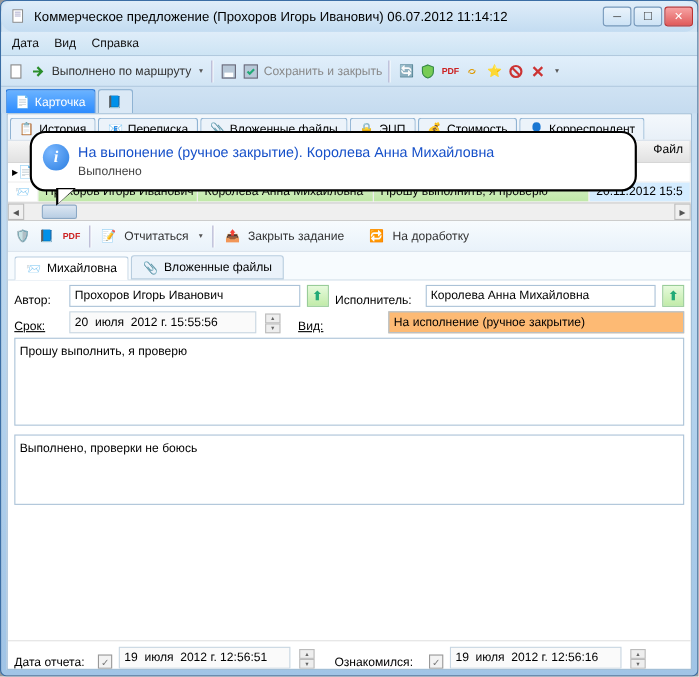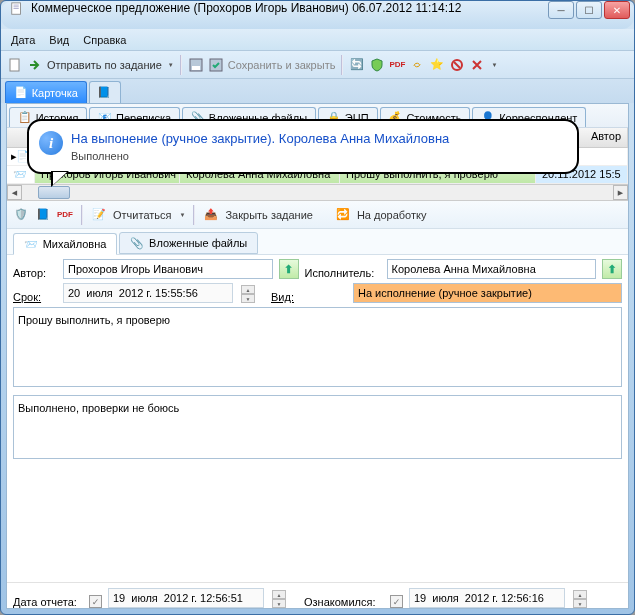--- a/index.html
+++ b/index.html
@@ -1,18 +1,18 @@
 <!DOCTYPE html>
 <html><head>
 <meta charset="utf-8">
 <style>
   * { box-sizing: border-box; margin: 0; padding: 0; }
   body { font-family: Tahoma, Arial, sans-serif; font-size: 11px; background: #999; }
   .window { width: 635px; height: 615px; background: linear-gradient(to bottom, #d4e6f5 0%, #b8d5ee 50%, #a0c4e6 100%); border: 1px solid #3b6ea5; border-radius: 6px; display: flex; flex-direction: column; overflow: hidden; position: relative; }
-  .titlebar { height: 28px; display: flex; align-items: flex-start; padding: 0 4px; background: linear-gradient(to bottom, #dfedf9, #c3dcf1); border-radius: 12px; }
+  .titlebar { height: 28px; display: flex; align-items: center; padding: 0 4px; background: linear-gradient(to bottom, #dfedf9, #c3dcf1); border-radius: 12px; }
   .title-icon { width: 16px; height: 16px; margin: 0 4px; display: inline-flex; align-items: center; justify-content: center; }
   .title-text { flex: 1; font-size: 12px; color: #000; padding-left: 2px; }
   .win-btns { display: flex; gap: 2px; }
   .win-btn { width: 26px; height: 18px; border: 1px solid #7799bb; border-radius: 3px; background: linear-gradient(to bottom,#eaf3fb,#cde3f5); display:flex;align-items:center;justify-content:center;font-size:10px;color:#444;cursor:pointer; }
   .win-btn.close { background: linear-gradient(to bottom,#f7a3a3,#e05b5b); color:#fff; border-color:#b33; }
   .menubar { height: 22px; display:flex; align-items:center; gap: 14px; padding: 0 10px; background: linear-gradient(to bottom,#dfedf9,#cde4f4); border-bottom:1px solid #b1c9de; }
   .menu-item { color:#111; cursor:pointer; }
   .toolbar1 { height: 28px; display:flex; align-items:center; gap:4px; padding: 0 6px; background: linear-gradient(to bottom,#e1effb,#d1e4f4); border-bottom:1px solid #b1c9de; }
   .t-icon { width:16px; height:16px; display:inline-flex; align-items:center; justify-content:center; cursor:pointer; }
   .t-sep { width:2px; height:20px; background: linear-gradient(to right,#aac,#fff); margin:0 2px; }
@@ -90,21 +90,21 @@
     <span class="t-icon">
         <svg width="14" height="14">
           <rect x="2" y="1" width="9" height="12" fill="#fff" stroke="#888"></rect>
         </svg>
       </span>
     <span class="t-icon">
         <svg width="14" height="14">
           <path d="M2 7h7M6 3l4 4-4 4" stroke="#2a8e2a" stroke-width="2" fill="none"></path>
         </svg>
       </span>
-    <span class="t-label">Отправить по задание</span>
+    <span class="t-label">Выполнено по маршруту</span>
     <span class="dropdown-arrow">▼</span>
     <span class="t-sep"></span>
     <span class="t-icon">
         <svg width="14" height="14">
           <rect x="1" y="1" width="12" height="12" fill="#b8c8d8" stroke="#667"></rect>
           <rect x="3" y="8" width="8" height="4" fill="#fff"></rect>
         </svg>
       </span>
     <span class="t-icon">
         <svg width="14" height="14">
@@ -160,21 +160,21 @@
       <div class="tab2">📧 <span>Переписка</span></div>
       <div class="tab2">📎 <span>Вложенные файлы</span></div>
       <div class="tab2">🔒 <span>ЭЦП</span></div>
       <div class="tab2">💰 <span>Стоимость</span></div>
       <div class="tab2">👤 <span>Корреспондент</span></div>
     </div>
 
     <div class="grid-head">
       <div class="gh-cell" style="flex:1"></div>
       <div class="gh-cell" style="width:50px">работы</div>
-      <div class="gh-cell" style="width:54px; text-align:right">Автор</div>
+      <div class="gh-cell" style="width:54px; text-align:right">Файл</div>
     </div>
 
     <div class="grid-row">
       <div class="rowicon">▸📄</div>
       <div class="gr-cell" style="flex:1">Исполнение  Прохоров Игорь Иванович</div>
     </div>
     <div class="grid-row hl">
       <div class="rowicon">📨</div>
       <div class="gr-cell" style="width:145px">Прохоров Игорь Иванович</div>
       <div class="gr-cell" style="width:160px">Королева Анна Михайловна</div>

